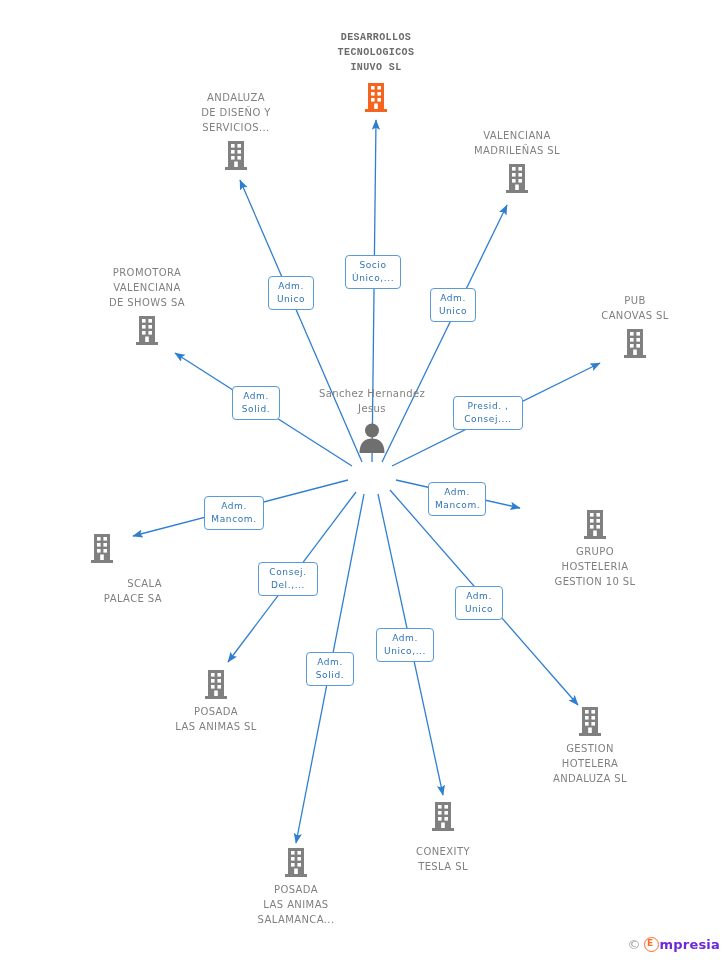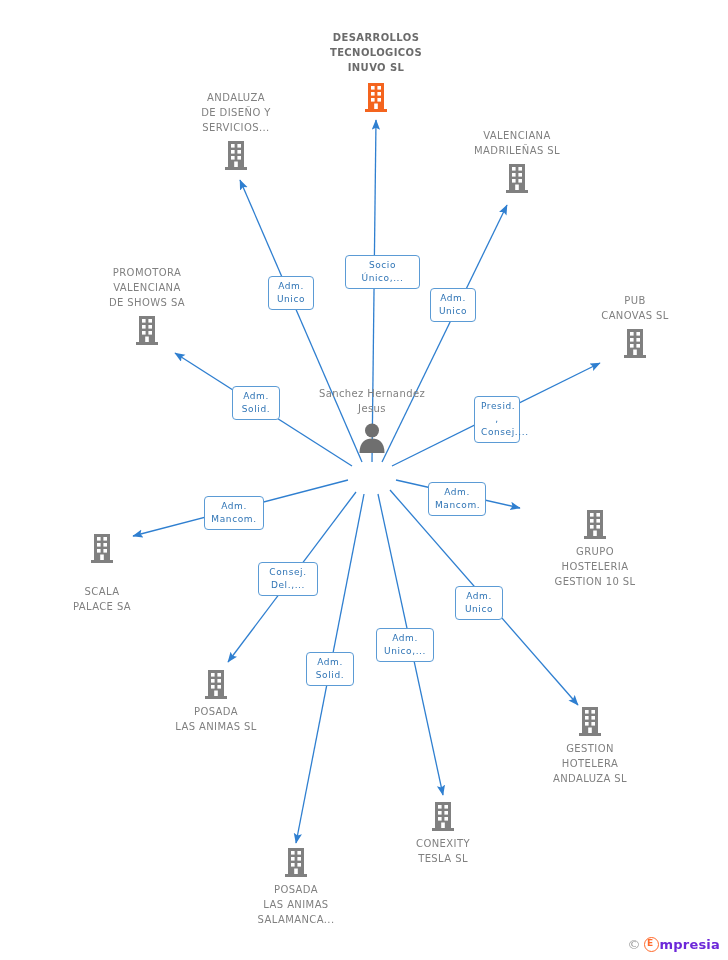--- a/index.html
+++ b/index.html
@@ -14,21 +14,21 @@
   svg.edges{position:absolute;left:0;top:0;width:728px;height:960px;}
 
   .node{position:absolute;text-align:center;}
   .node .label{
     font-size:10px;
     line-height:15px;
     color:#808080;
     letter-spacing:0.4px;
     white-space:pre-line;
   }
-  .node .label.strong{font-weight:bold;color:#6b6b6b;}
+  .node .label.strong{font-weight:bold;color:#6b6b6b;font-family:Liberation Mono, monospace;}
   .node .glyph{display:block;margin:0 auto;}
 
   .edge-label{
     position:absolute;
     border:1px solid #5b9bd5;
     border-radius:4px;
     background:#ffffff;
     color:#2f74b5;
     font-size:9px;
     line-height:13px;
@@ -202,21 +202,21 @@
       <g fill="#ffffff">
         <rect x="7" y="5" width="3.6" height="3.6"></rect>
           <rect x="13.4" y="5" width="3.6" height="3.6"></rect>
         <rect x="7" y="11" width="3.6" height="3.6"></rect>
           <rect x="13.4" y="11" width="3.6" height="3.6"></rect>
         <rect x="7" y="17" width="3.6" height="3.6"></rect>
           <rect x="13.4" y="17" width="3.6" height="3.6"></rect>
         <rect x="10.2" y="22.5" width="3.6" height="5.5"></rect>
       </g>
     </svg>
-    <div class="label" style="margin-top:20px;">SCALA
+    <div class="label" style="margin-top:12px;text-align:right;">SCALA
 PALACE SA</div>
   </div>
 
   <div class="node" style="left:520px;top:508px;width:150px;">
     <svg class="glyph" width="24" height="32" viewBox="0 0 24 32">
       <rect x="4" y="2" width="16" height="26" fill="#808080"></rect>
       <rect x="1" y="28" width="22" height="3" fill="#808080"></rect>
       <g fill="#ffffff">
         <rect x="7" y="5" width="3.6" height="3.6"></rect>
           <rect x="13.4" y="5" width="3.6" height="3.6"></rect>
@@ -295,37 +295,37 @@
       <g fill="#ffffff">
         <rect x="7" y="5" width="3.6" height="3.6"></rect>
           <rect x="13.4" y="5" width="3.6" height="3.6"></rect>
         <rect x="7" y="11" width="3.6" height="3.6"></rect>
           <rect x="13.4" y="11" width="3.6" height="3.6"></rect>
         <rect x="7" y="17" width="3.6" height="3.6"></rect>
           <rect x="13.4" y="17" width="3.6" height="3.6"></rect>
         <rect x="10.2" y="22.5" width="3.6" height="5.5"></rect>
       </g>
     </svg>
-    <div class="label" style="margin-top:4px;">CONEXITY
+    <div class="label" style="margin-top:12px;">CONEXITY
 TESLA SL</div>
   </div>
 
   <div class="edge-label" style="left:268px;top:276px;width:46px;">Adm.
 Unico</div>
 
-  <div class="edge-label" style="left:345px;top:255px;width:75px;">Socio
+  <div class="edge-label" style="left:345px;top:255px;width:56px;">Socio
 Único,...</div>
 
   <div class="edge-label" style="left:430px;top:288px;width:46px;">Adm.
 Unico</div>
 
   <div class="edge-label" style="left:232px;top:386px;width:48px;">Adm.
 Solid.</div>
 
-  <div class="edge-label" style="left:474px;top:396px;width:46px;">Presid. ,
+  <div class="edge-label" style="left:453px;top:396px;width:70px;">Presid. ,
 Consej....</div>
 
   <div class="edge-label" style="left:204px;top:496px;width:60px;">Adm.
 Mancom.</div>
 
   <div class="edge-label" style="left:428px;top:482px;width:58px;">Adm.
 Mancom.</div>
 
   <div class="edge-label" style="left:258px;top:562px;width:60px;">Consej.
 Del.,...</div>

